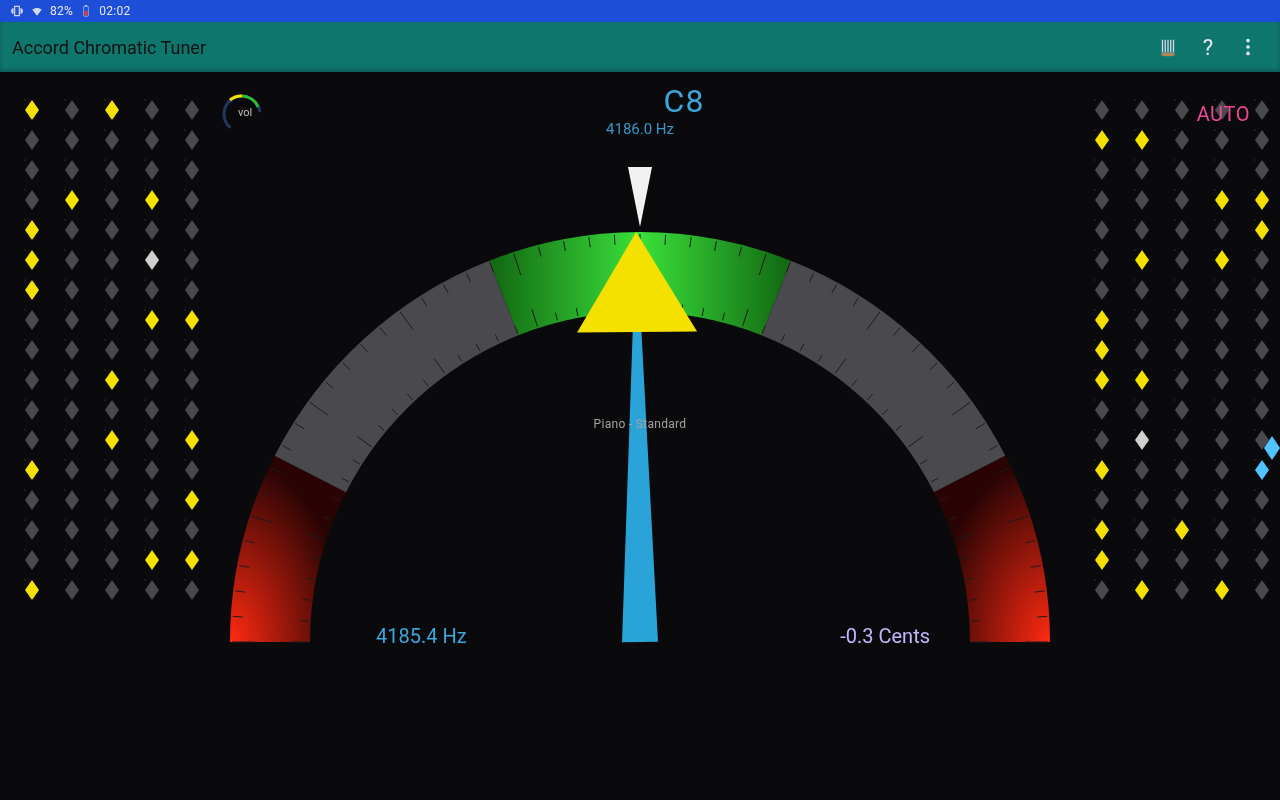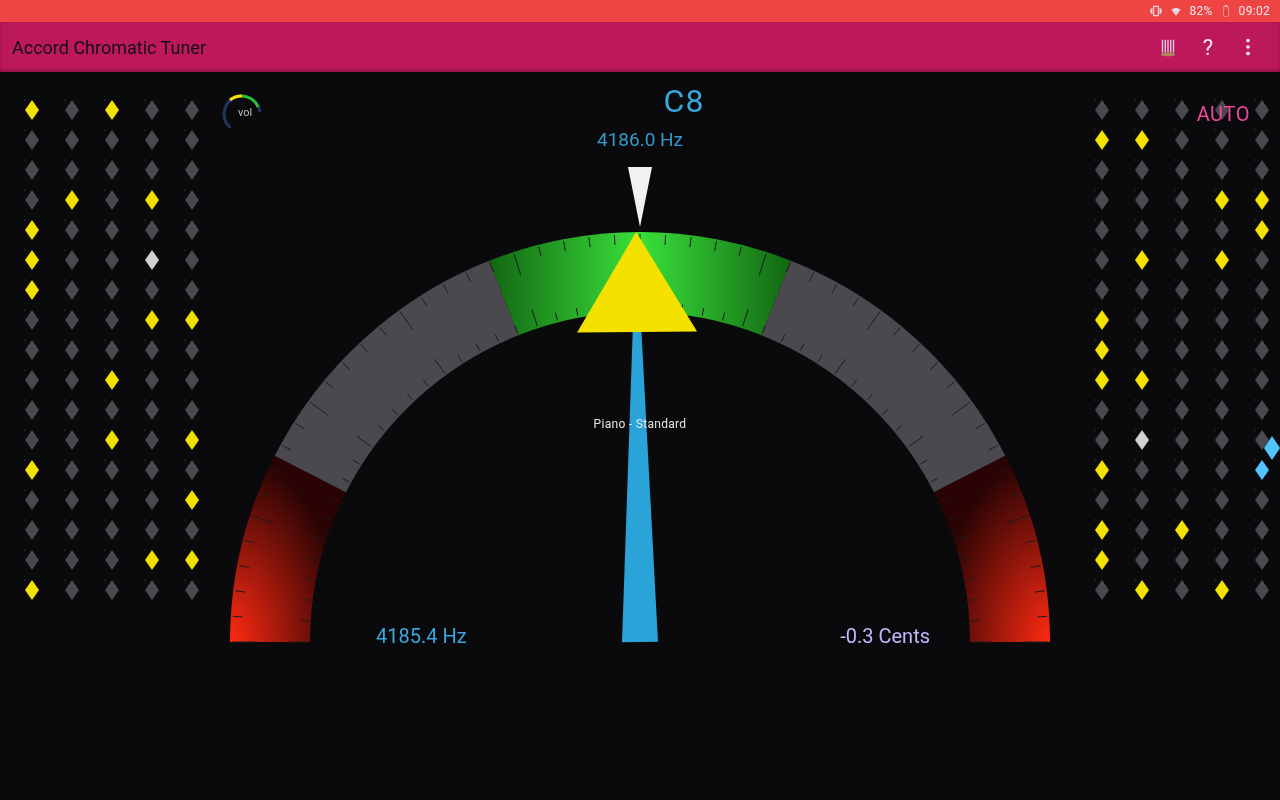--- a/index.html
+++ b/index.html
@@ -1,64 +1,64 @@
 <!DOCTYPE html>
 <html><head>
 <meta charset="utf-8">
 <style>
   * { box-sizing: border-box; margin: 0; padding: 0; }
   html, body { width: 1280px; height: 800px; overflow: hidden; font-family: Roboto, Arial, sans-serif; }
   body { background: #0a0a0d; display: flex; flex-direction: column; }
 
   
   .status-bar {
-    height: 22px; background: #ef4444; color: #e8e8f0;
-    display: flex; align-items: center; justify-content: flex-end;
+    height: 22px; background: #1d4ed8; color: #e8e8f0;
+    display: flex; align-items: center; 
     padding: 0 10px; font-size: 12px; gap: 6px; letter-spacing: .3px;
   }
   .status-bar .ic { opacity: .9; display: inline-flex; }
   .status-bar svg { width: 14px; height: 14px; }
 
   
   .app-bar {
-    height: 50px; background: #be185d; color: #111;
+    height: 50px; background: #0f766e; color: #111;
     display: flex; align-items: center; padding: 0 12px;
     box-shadow: inset 0 -2px 4px rgba(0,0,0,.25);
   }
   .app-title { font-size: 18px; color: #111; font-weight: 400; }
   .app-spacer { flex: 1; }
   .app-action { width: 40px; height: 40px; display: flex; align-items: center; justify-content: center; color: #e9e9f5; cursor: pointer; }
   .app-action svg { width: 22px; height: 22px; }
   .help-q { font-size: 22px; color: #e9e9f5; }
 
   
   .main { position: relative; flex: 1; background: #0a0a0d; }
   .center-stage {
     position: absolute; left: 210px; right: 210px; top: 0; bottom: 170px;
   }
   .note-label {
     position: absolute; top: 10px; left: 50%; transform: translateX(-50%);
     color: #3aa7dd; font-size: 32px; font-weight: 400; letter-spacing: 1px; margin-left: 44px;
   }
   .note-hz {
-    position: absolute; top: 56px; left: 50%; transform: translateX(-50%);
-    color: #3aa7dd; font-size: 19px; opacity: .9;
+    position: absolute; top: 48px; left: 50%; transform: translateX(-50%);
+    color: #3aa7dd; font-size: 15px; opacity: .9;
   }
   .mode-label {
     position: absolute; top: 30px; right: -180px; color: #ec4899; font-size: 20px; letter-spacing: .5px;
   }
   .vol-wrap {
     position: absolute; top: 20px; left: 10px; width: 44px; height: 44px;
   }
   .vol-label {
     position: absolute; top: 34px; left: 28px; font-size: 11px; color: #bfbfbf;
   }
   .watermark {
     position: absolute; left: 50%; top: 345px; transform: translateX(-50%);
-    color: #e5e5e5; font-size: 12px; letter-spacing: .3px;
+    color: #a3a3a3; font-size: 12px; letter-spacing: .3px;
   }
   .detected-hz {
     position: absolute; left: 166px; bottom: -18px; color: #3aa7dd; font-size: 20px;
   }
   .cents {
     position: absolute; right: 140px; bottom: -18px; color: #c4b5fd; font-size: 20px;
   }
 
   
   .gauge {
@@ -113,21 +113,21 @@
       </svg>
   </span>
   <span>82%</span>
   <span class="ic">
     <svg viewBox="0 0 24 24">
         <rect x="8" y="4" width="8" height="17" rx="1" fill="none" stroke="currentColor"></rect>
         <rect x="10" y="2" width="4" height="2" fill="currentColor"></rect>
         <rect x="9" y="12" width="6" height="8" fill="#e53935"></rect>
       </svg>
   </span>
-  <span>09:02</span>
+  <span>02:02</span>
 </div>
 
 <div class="app-bar">
   <span class="app-title">Accord Chromatic Tuner</span>
   <span class="app-spacer"></span>
   <div class="app-action">
     <svg viewBox="0 0 24 24" fill="none" stroke="#d8d8e8" stroke-width="1.4">
       <ellipse cx="12" cy="20" rx="8" ry="2" fill="#b1845a" stroke="none"></ellipse>
       <path d="M6 4v14M9 4v14M12 4v14M15 4v14M18 4v14"></path>
     </svg>

